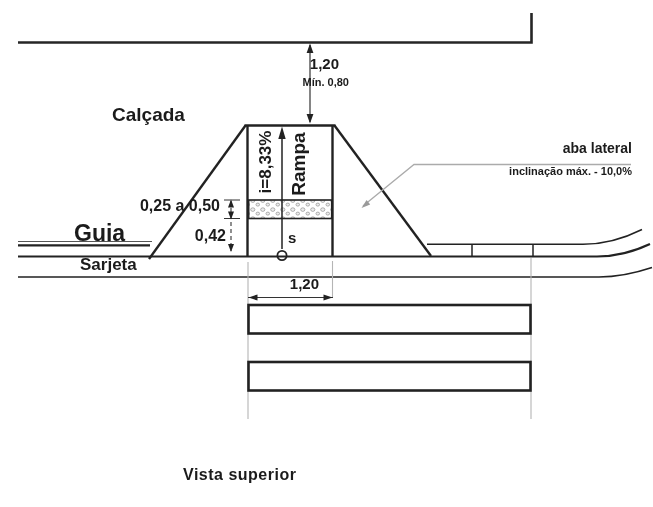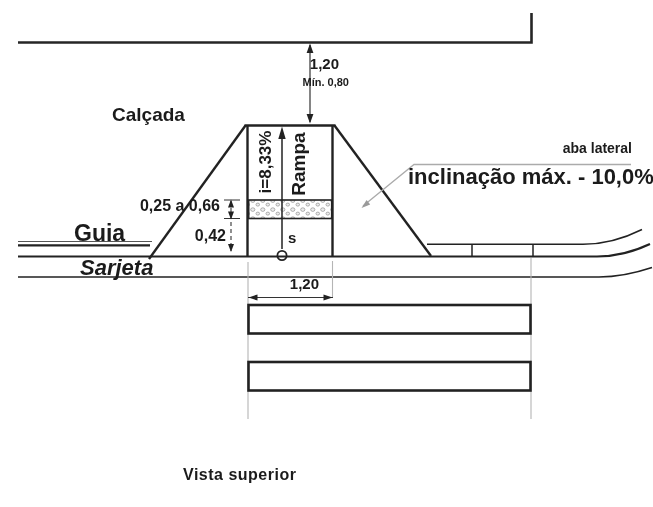--- a/index.html
+++ b/index.html
@@ -94,26 +94,26 @@
     <rect x="248.5" y="305" width="282" height="28.5" fill="#ffffff" stroke="#222" stroke-width="2.6"></rect>
     <rect x="248.5" y="362" width="282" height="28.5" fill="#ffffff" stroke="#222" stroke-width="2.6"></rect>
   </svg>
 
   <div class="lbl" style="left:84px;top:105px;font-size:19px;margin-left:28px;">Calçada</div>
 
   <div class="lbl ctr" style="left:279px;top:56px;width:60px;font-size:15px;">1,20</div>
   <div class="lbl ctr" style="left:269px;top:76px;width:80px;font-size:11px;">Mín. 0,80</div>
 
   <div class="lbl rgt" style="left:520px;top:141px;width:112px;font-size:14px;">aba lateral</div>
-  <div class="lbl rgt" style="left:408px;top:165px;width:224px;font-size:22px;">inclinação máx. - 10,0%</div>
+  <div class="lbl rgt" style="left:408px;top:165px;width:224px;font-size:11px;">inclinação máx. - 10,0%</div>
 
-  <div class="lbl rgt" style="left:126px;top:197px;width:94px;font-size:16px;">0,25 a 0,66</div>
+  <div class="lbl rgt" style="left:126px;top:197px;width:94px;font-size:16px;">0,25 a 0,50</div>
   <div class="lbl" style="left:74px;top:221px;font-size:23px;">Guia</div>
   <div class="lbl rgt" style="left:186px;top:227px;width:40px;font-size:16px;">0,42</div>
-  <div class="lbl" style="left:80px;top:256px;font-size:22px;font-style:italic;">Sarjeta</div>
+  <div class="lbl" style="left:80px;top:256px;font-size:17px;">Sarjeta</div>
 
   <div class="lbl" style="left:288px;top:230px;font-size:15px;">s</div>
 
   <div class="lbl rot" style="left:226px;top:152px;width:80px;height:20px;line-height:20px;font-size:17px;">i=8,33%</div>
   <div class="lbl rot" style="left:259px;top:153px;width:80px;height:22px;line-height:22px;font-size:19px;">Rampa</div>
 
   <div class="lbl ctr" style="left:259px;top:276px;width:60px;font-size:15px;">1,20</div>
 
   <div class="lbl title" style="left:183px;top:466px;">Vista superior</div>
 

